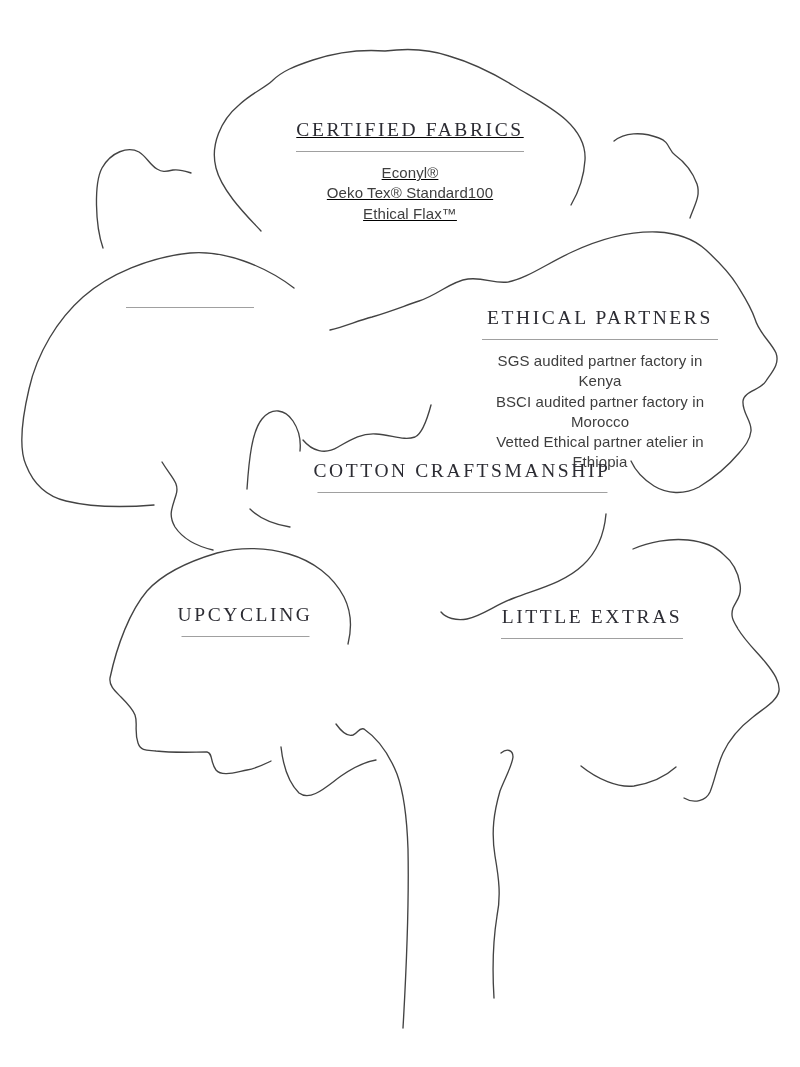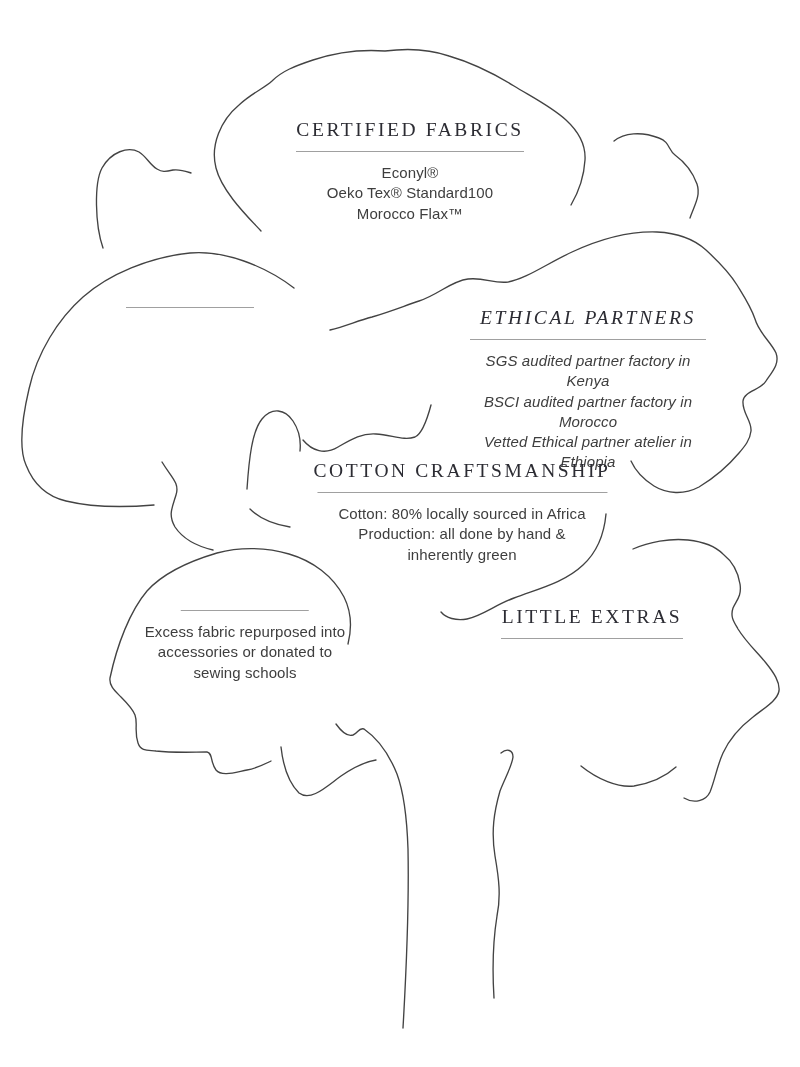--- a/index.html
+++ b/index.html
@@ -46,25 +46,25 @@
     margin: 8px auto 0 auto;
   }
   .node .body {
     margin: 11px 0 0 0;
     font-size: 15px;
     line-height: 20.3px;
     color: #3e3e3e;
     letter-spacing: 0.1px;
     white-space: pre-line;
   }
-  .sec-certified { left: 410px; top: 117px; }
+  .sec-certified { left: 410px; top: 117px; text-decoration: underline; }
   .sec-certified .rule { width: 228px; }
   .sec-eco { left: 190px; top: 299px; }
   .sec-eco .rule { width: 128px; }
-  .sec-ethical { left: 588px; top: 305px; font-style: italic; }
+  .sec-ethical { left: 600px; top: 305px; }
   .sec-ethical .rule { width: 236px; }
   .sec-cotton { left: 462px; top: 458px; }
   .sec-cotton .rule { width: 290px; }
   .sec-upcycling { left: 245px; top: 602px; }
   .sec-upcycling .rule { width: 128px; }
   .sec-extras { left: 592px; top: 604px; }
   .sec-extras .rule { width: 182px; }
 </style>
 </head>
 <body>
@@ -88,48 +88,43 @@
     <path d="M281,747 C283,765 289,783 299,793 C311,802 327,786 341,776 C354,767 364,762 376,760"></path>
     <path d="M336,724 C341,731 347,737 353,735 C358,733 359,727 364,729 C377,738 389,754 397,774 C404,793 407,819 408,849 C409,899 407,959 403,1028"></path>
     <path d="M501,753 C507,748 513,750 513,757 C512,766 505,778 500,791 C494,812 491,831 495,856 C499,879 501,896 497,916 C493,941 492,966 494,998"></path>
   </svg>
 
   <section class="node sec-certified">
     <h2 class="title">CERTIFIED FABRICS</h2>
     <div class="rule"></div>
     <p class="body">Econyl®
 Oeko Tex® Standard100
-Morocco Flax™</p>
+Ethical Flax™</p>
   </section>
 
   <section class="node sec-eco">
     <div class="rule"></div>
   </section>
 
   <section class="node sec-ethical">
     <h2 class="title">ETHICAL PARTNERS</h2>
     <div class="rule"></div>
     <p class="body">SGS audited partner factory in Kenya
 BSCI audited partner factory in Morocco
 Vetted Ethical partner atelier in Ethiopia</p>
   </section>
 
   <section class="node sec-cotton">
     <h2 class="title">COTTON CRAFTSMANSHIP</h2>
     <div class="rule"></div>
-    <p class="body">Cotton: 80% locally sourced in Africa
-Production: all done by hand &amp;
-inherently green</p>
   </section>
 
   <section class="node sec-upcycling">
+    <h2 class="title">UPCYCLING</h2>
     <div class="rule"></div>
-    <p class="body">Excess fabric repurposed into
-accessories or donated to
-sewing schools</p>
   </section>
 
   <section class="node sec-extras">
     <h2 class="title">LITTLE EXTRAS</h2>
     <div class="rule"></div>
   </section>
 
 </div>
 
 </body></html>

